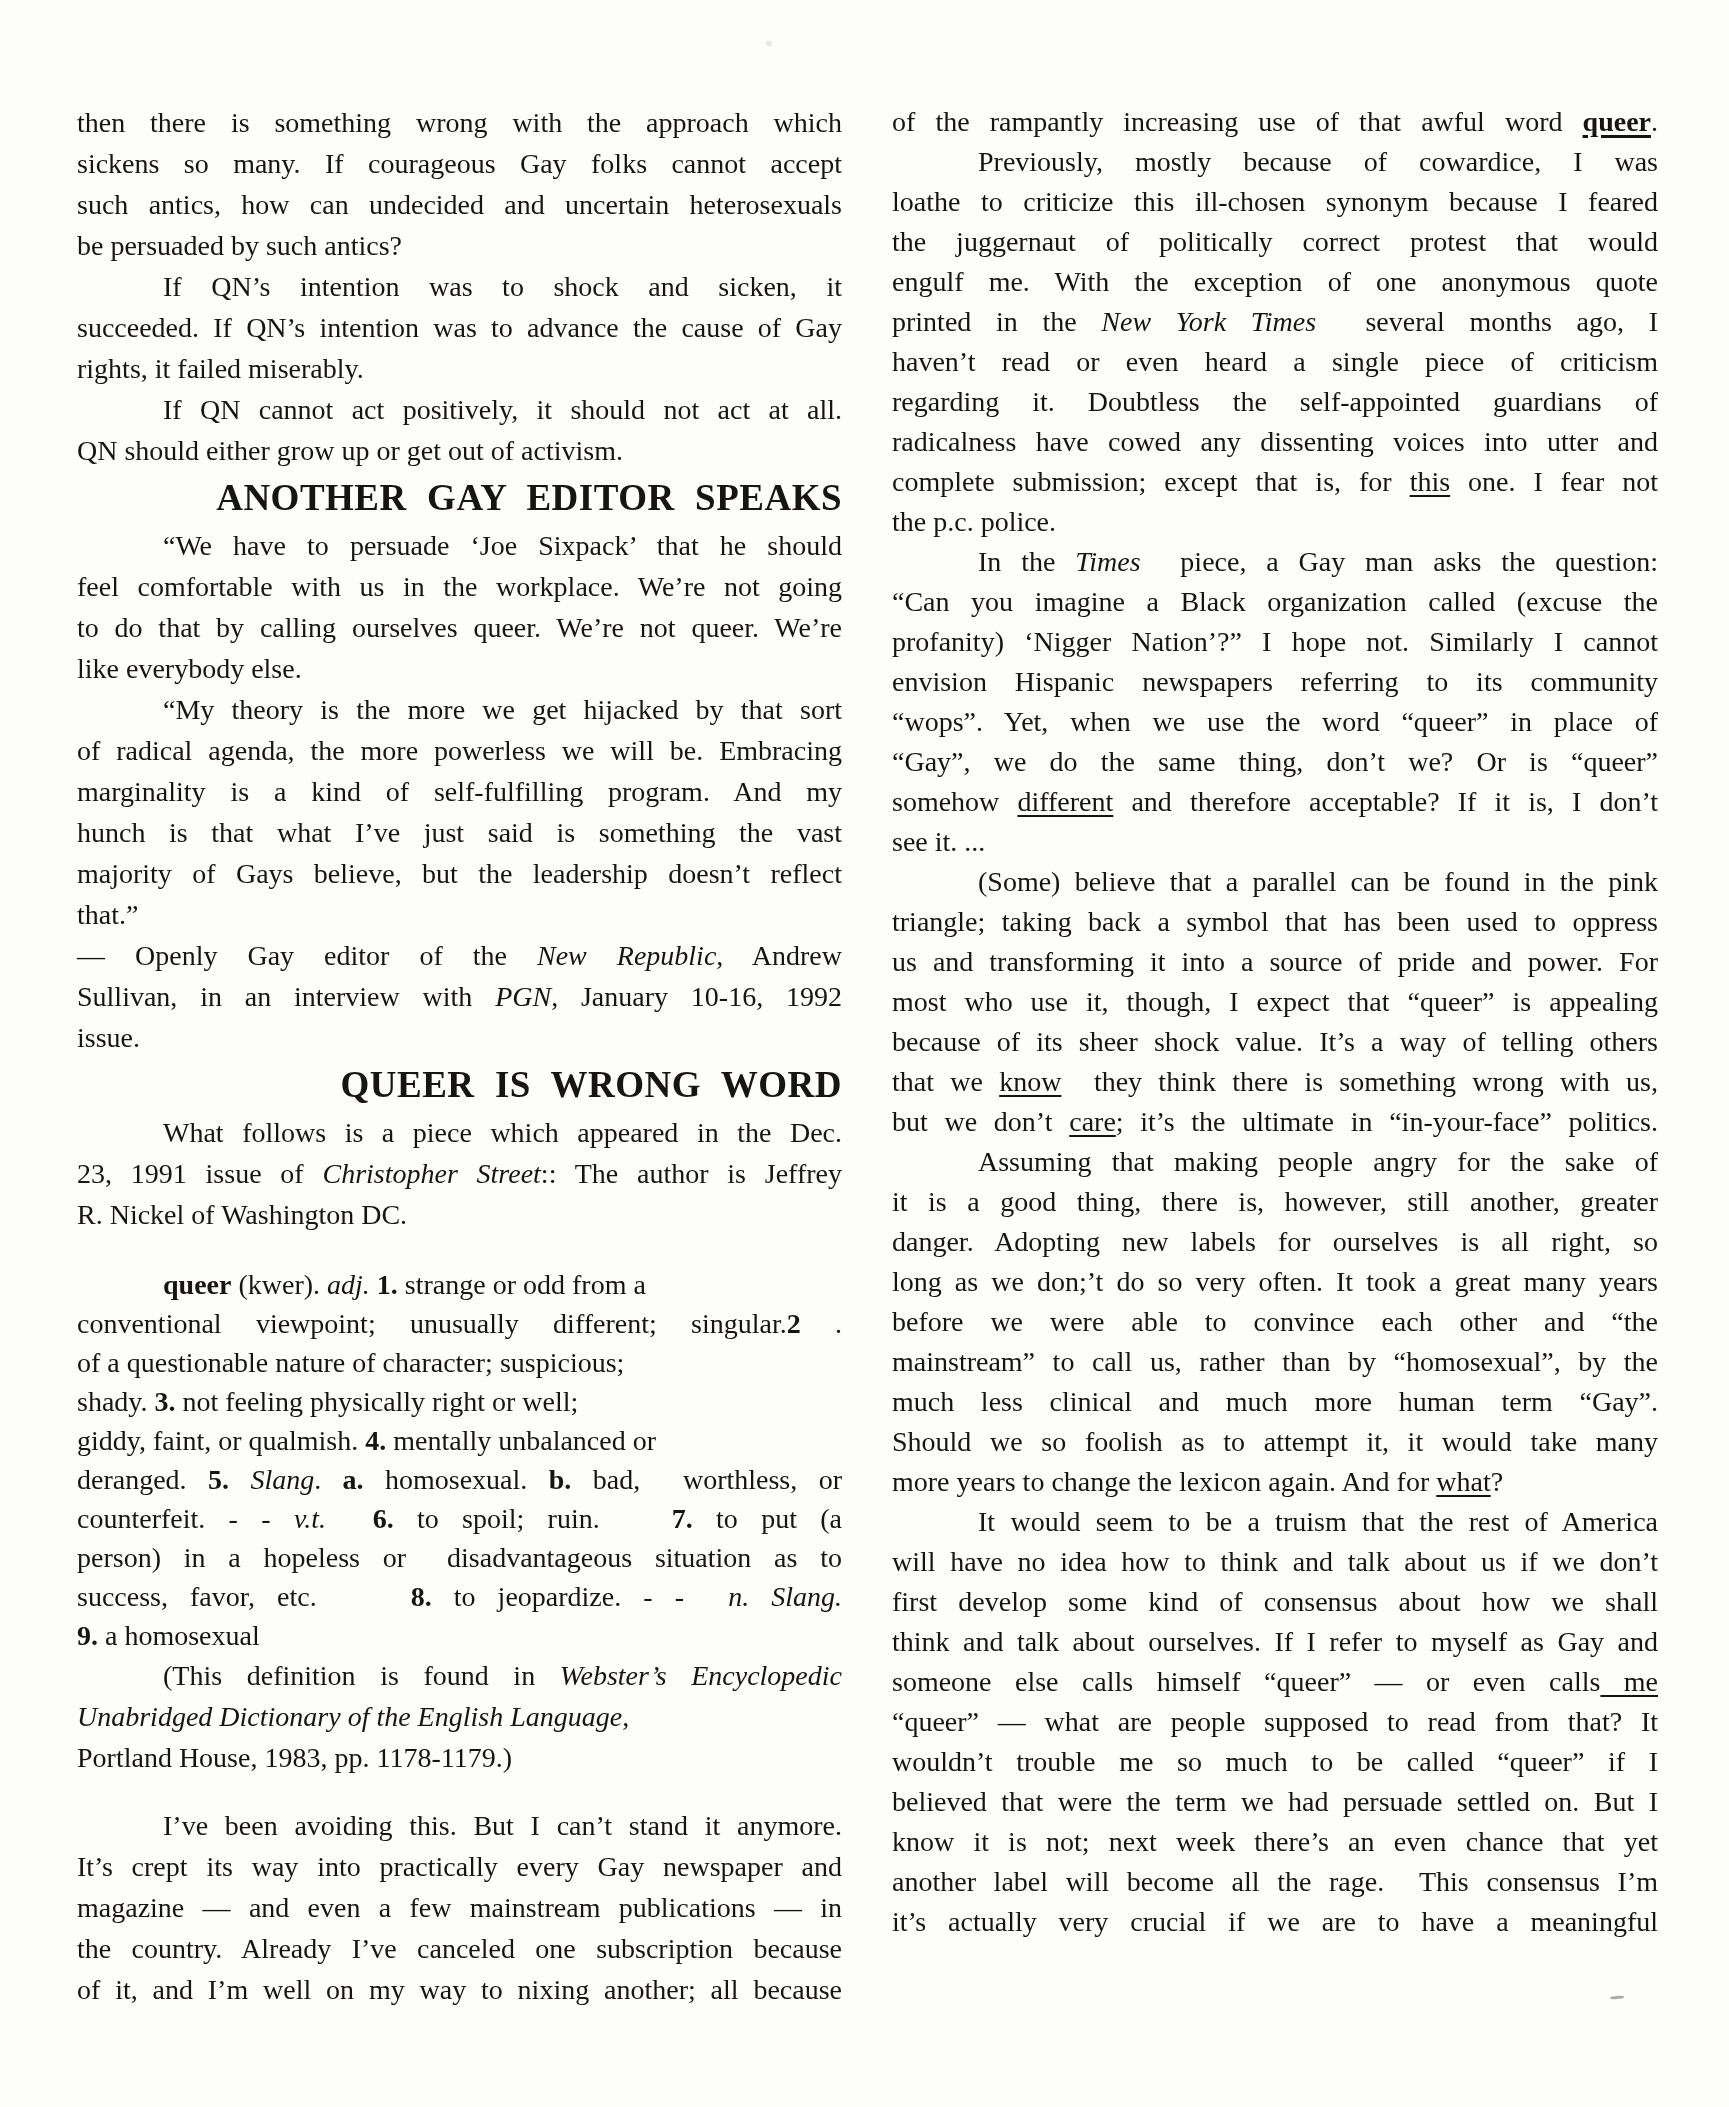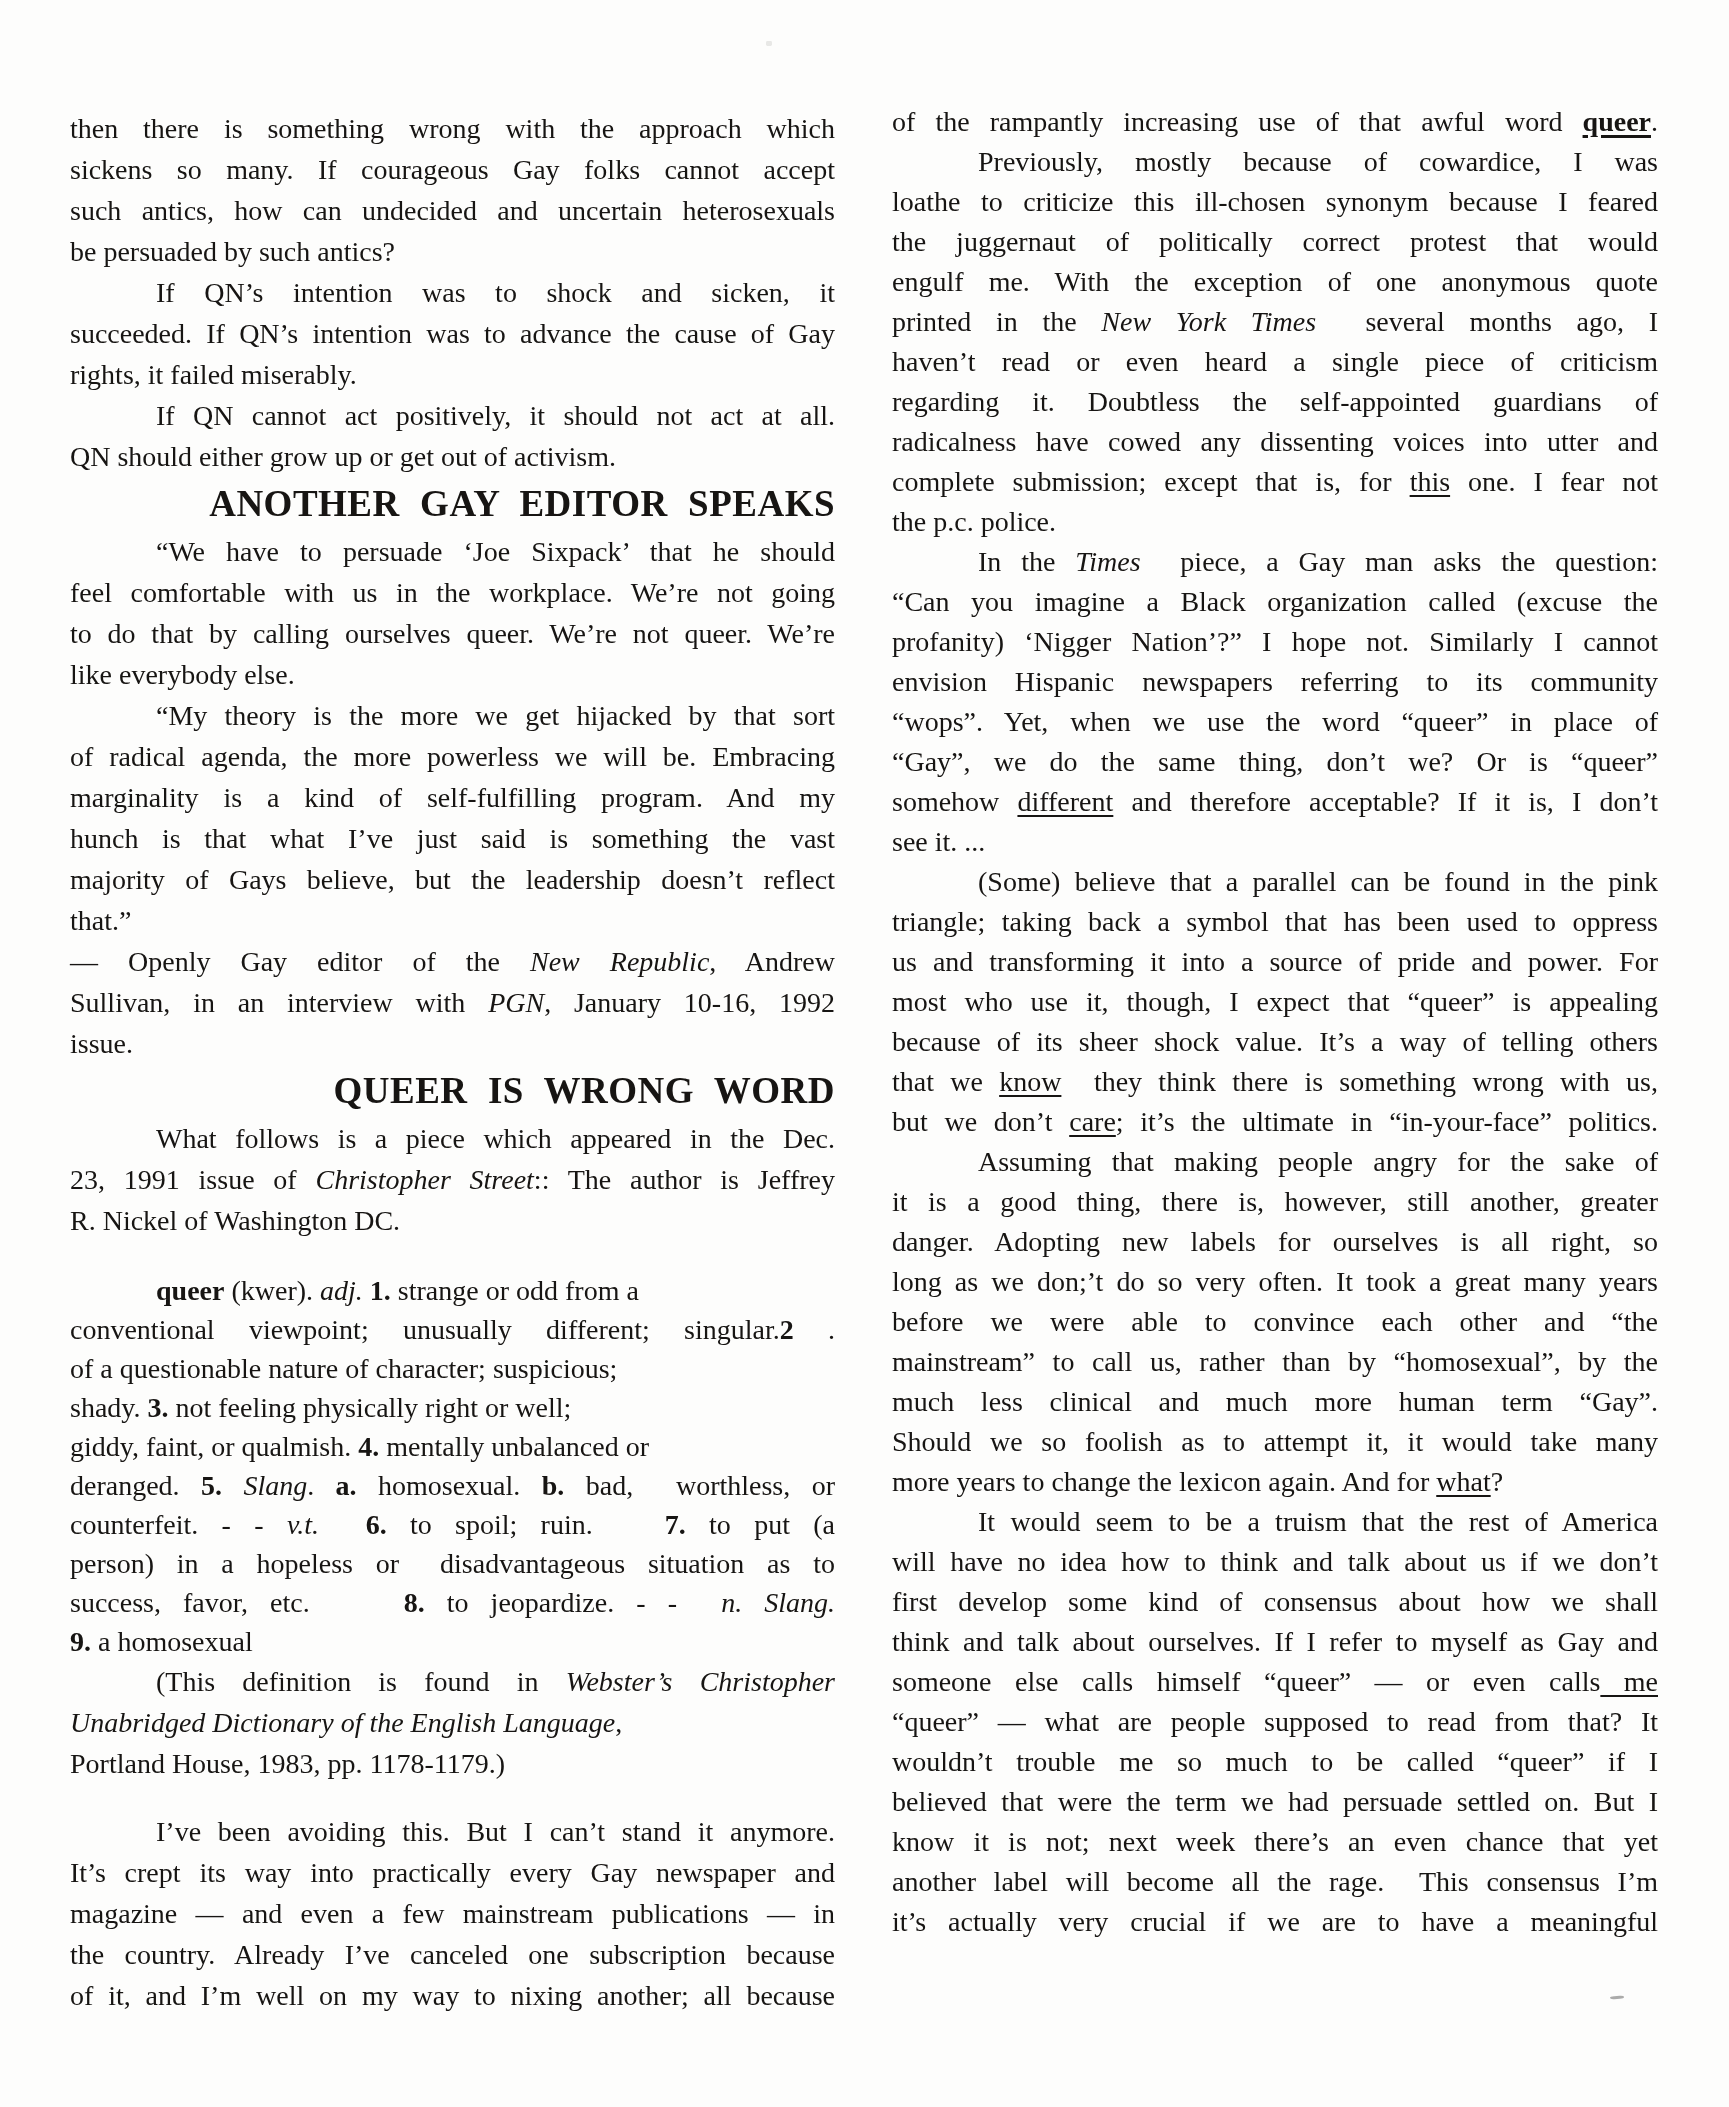--- a/index.html
+++ b/index.html
@@ -6,21 +6,21 @@
   body{
     width:1729px;height:2108px;
     background:#ffffff;
     font-family:"Liberation Serif","DejaVu Serif",serif;
   }
   .page{
     position:absolute;left:0;top:0;width:1729px;height:2108px;
     background:#fdfdfc;color:#171513;overflow:hidden;
   }
   .col{position:absolute;top:102px;}
-  .col-left{left:70px;width:765px;margin-top:6px;}
+  .col-left{left:77px;width:765px;}
   .col-right{left:860px;width:766px;margin-left:32px;}
   .block{margin:0;}
   .line{
     font-size:28px;line-height:41px;
     white-space:nowrap;
     text-align:justify;text-align-last:justify;
     word-spacing:-2.4px;
   }
   .col-right .line{line-height:40px;}
   .block.dict .line{line-height:39px;}
@@ -102,21 +102,21 @@
         <div class="line nj">of a questionable nature of character; suspicious;</div>
         <div class="line nj">shady. <b>3.</b> not feeling physically right or well;</div>
         <div class="line nj">giddy, faint, or qualmish. <b>4.</b> mentally unbalanced or</div>
         <div class="line">deranged. <b>5.</b> <i>Slang</i>. <b>a.</b> homosexual. <b>b.</b> bad,&nbsp; worthless, or</div>
         <div class="line">counterfeit. - - <i>v.t.</i>&nbsp; <b>6.</b> to spoil; ruin.<span class="gp g1"></span><b>7.</b> to put (a</div>
         <div class="line">person) in a hopeless or<span class="gp g2"></span>disadvantageous situation as to</div>
         <div class="line">success, favor, etc.<span class="gp g3"></span><b>8.</b> to jeopardize. - -&nbsp; <i>n. Slang.</i></div>
         <div class="line nj"><b>9.</b> a homosexual</div>
       </div>
       <div class="block para">
-        <div class="line ind">(This definition is found in <i>Webster’s Christopher</i></div>
+        <div class="line ind">(This definition is found in <i>Webster’s Encyclopedic</i></div>
         <div class="line nj"><i>Unabridged Dictionary of the English Language</i>,</div>
         <div class="line nj">Portland House, 1983, pp. 1178-1179.)</div>
       </div>
       <div class="block para" style="margin-top: 26.5px;">
         <div class="line ind">I’ve been avoiding this. But I can’t stand it anymore.</div>
         <div class="line">It’s crept its way into practically every Gay newspaper and</div>
         <div class="line">magazine — and even a few mainstream publications — in</div>
         <div class="line">the country. Already I’ve canceled one subscription because</div>
         <div class="line">of it, and I’m well on my way to nixing another; all because</div>
       </div>

